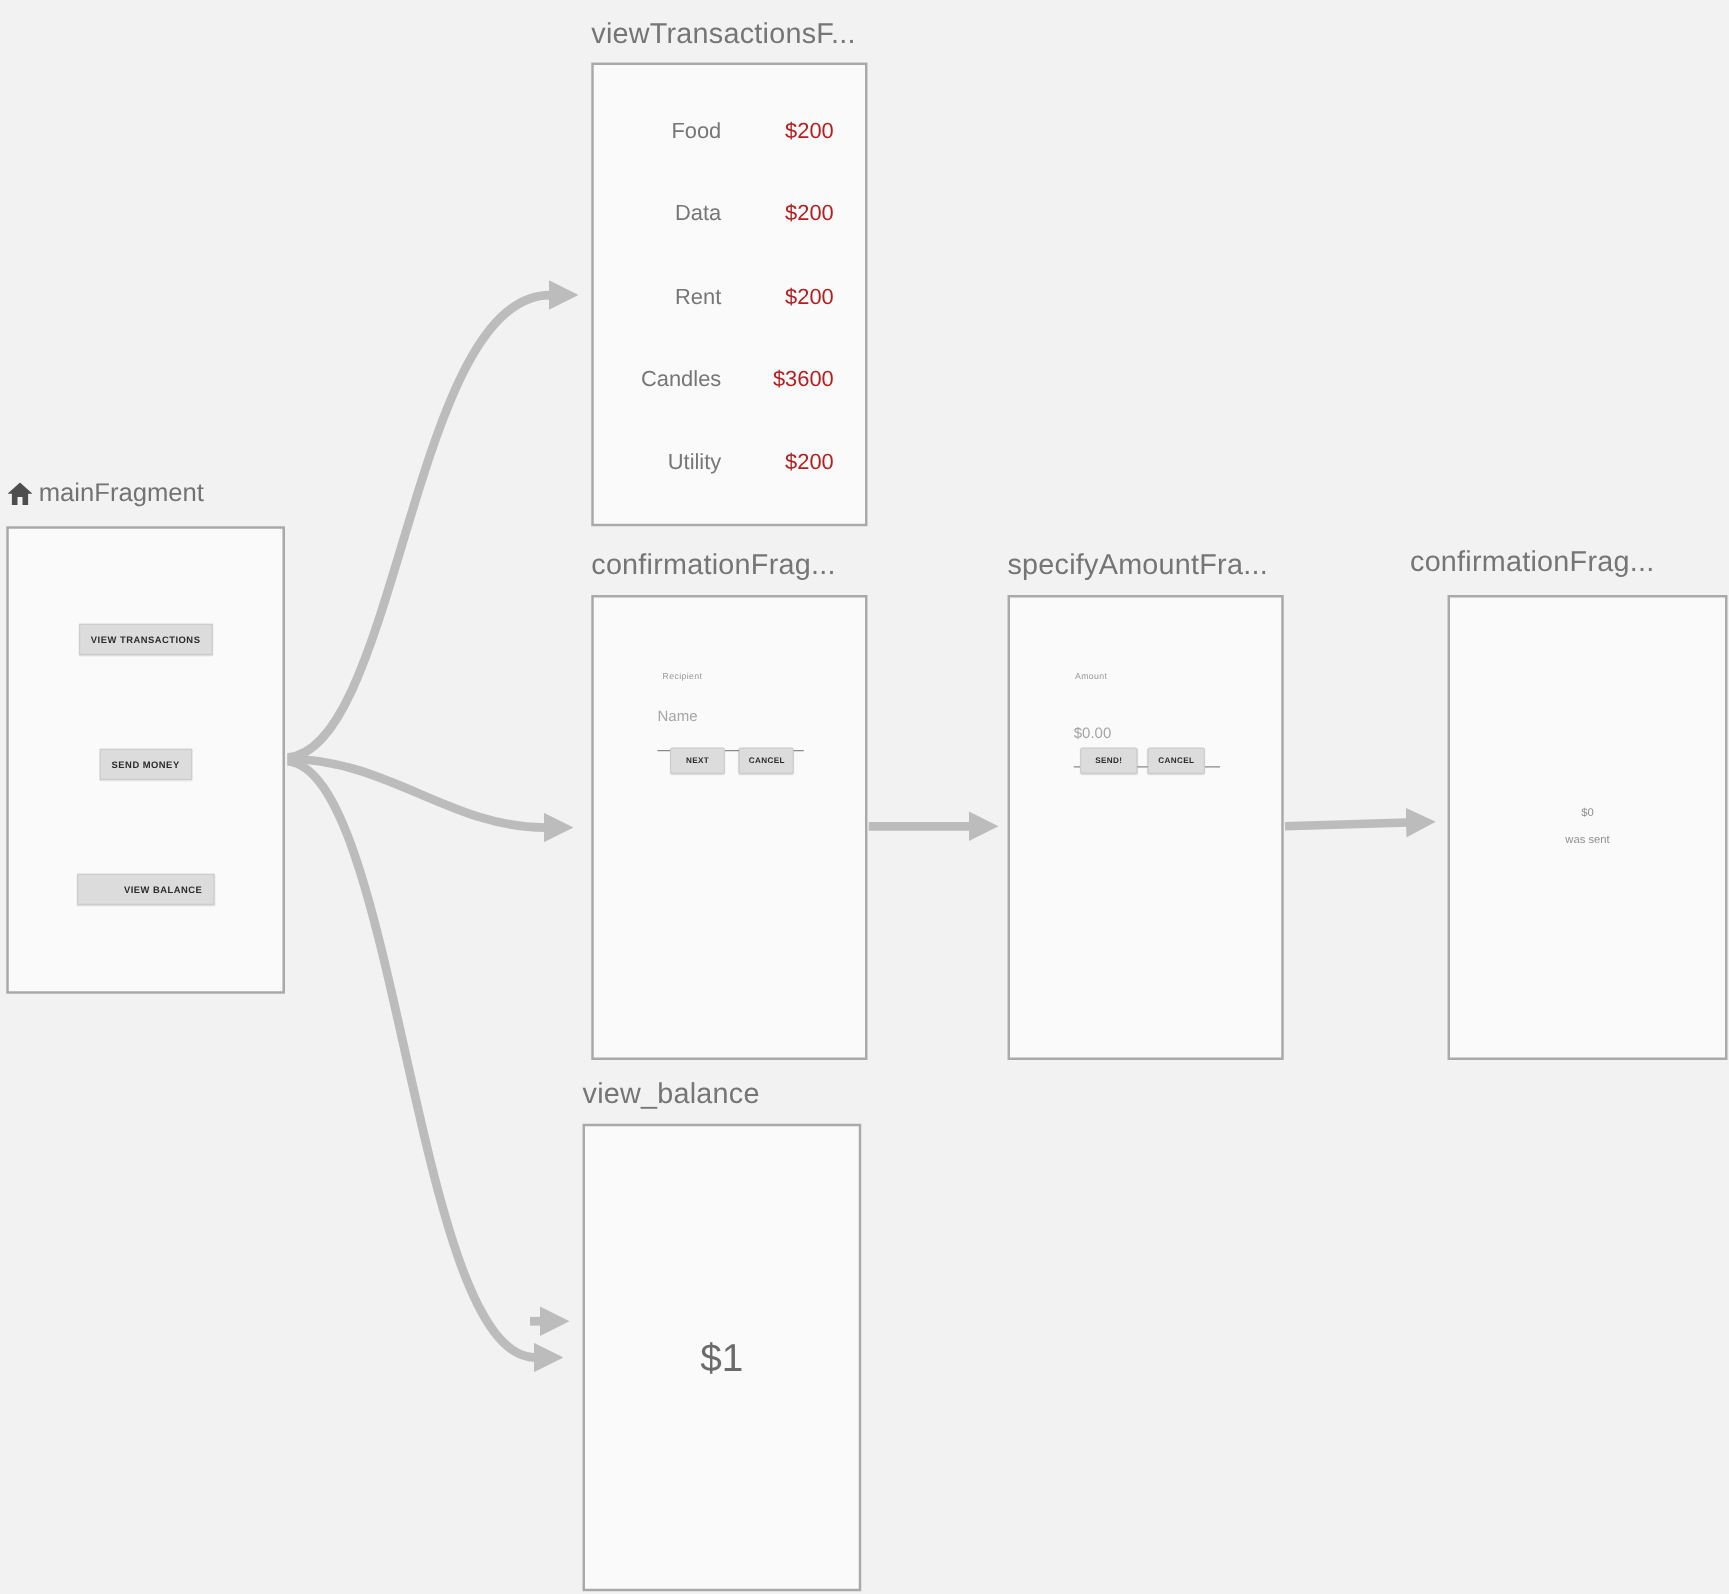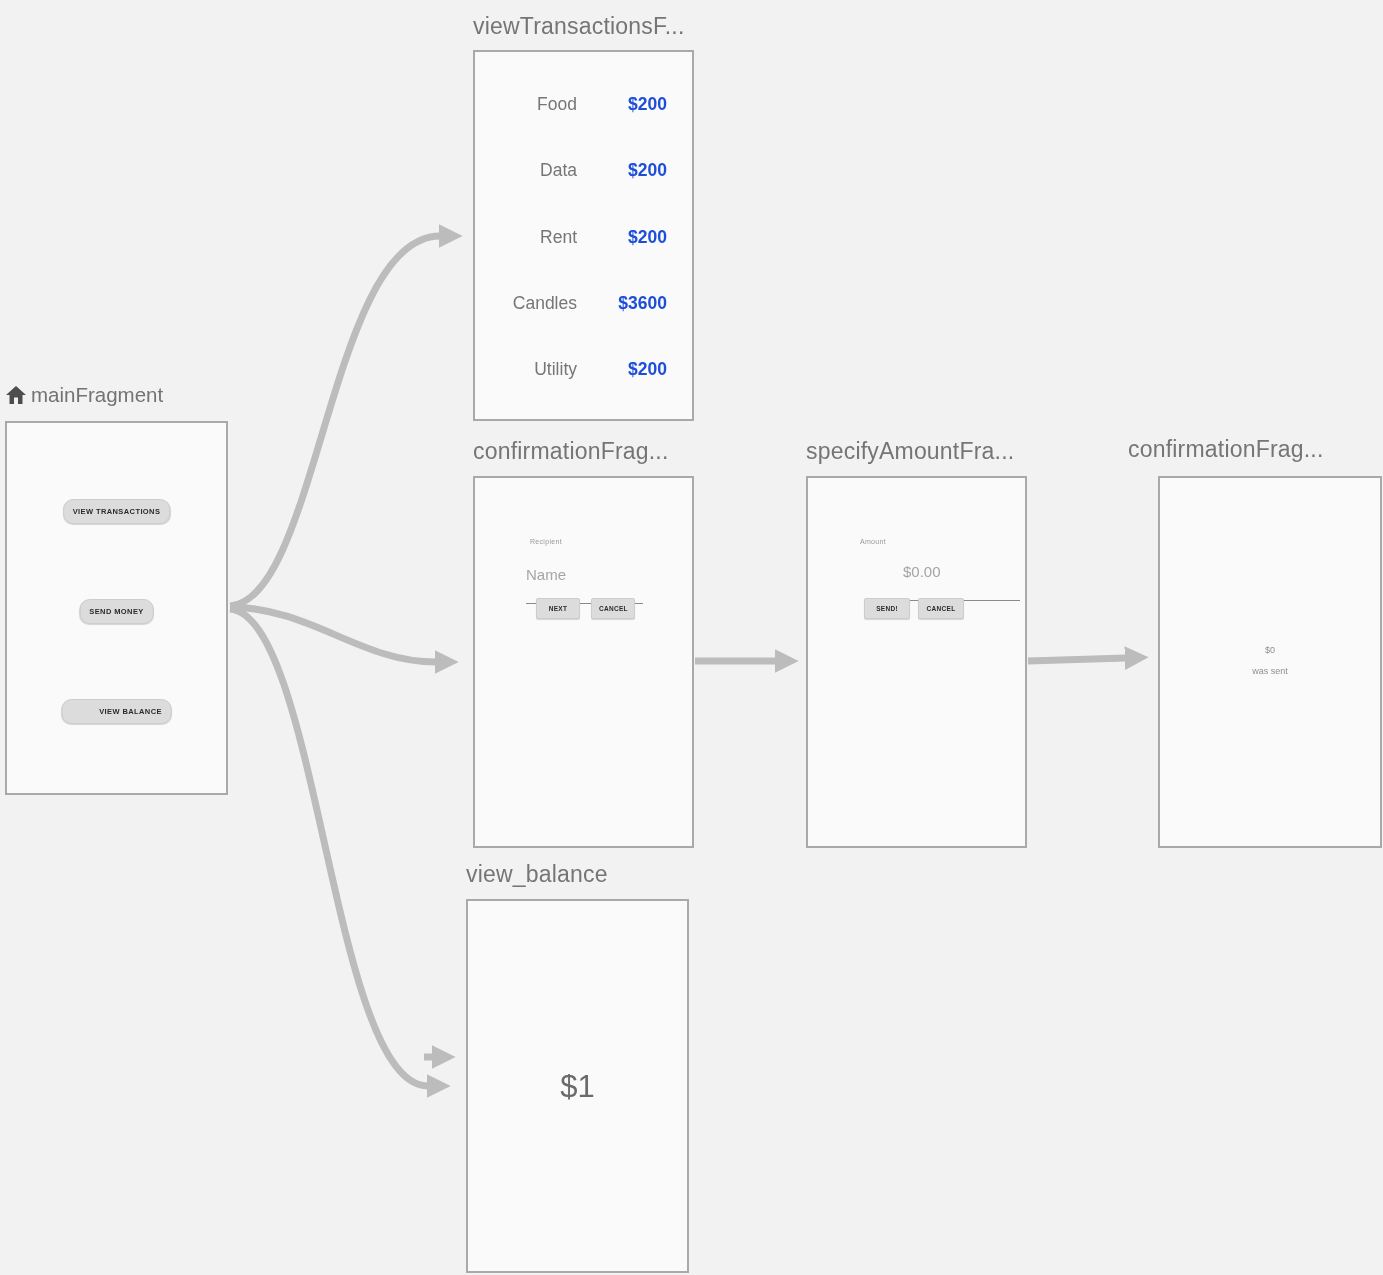--- a/index.html
+++ b/index.html
@@ -34,52 +34,52 @@
     box-sizing:border-box;
   }
 
   
   .main-btn {
     position:absolute;
     left:50%; transform:translateX(-50%);
     background:#dcdcdc;
     border:1px solid #cdcdcd;
     box-shadow:0 1px 1px rgba(0,0,0,0.15);
-    border-radius:10px;
+    border-radius:0;
     font-size:7.5px; font-weight:bold; color:#2b2b2b;
     letter-spacing:0.4px;
     padding:7px 9px;
     white-space:nowrap;
     font-family:"Liberation Sans", sans-serif;
   }
 
   
   .t-row { position:absolute; left:0; width:100%; height:24px; }
   .t-label {
     position:absolute; left:0; width:102px;
     text-align:right;
     font-size:17.5px; color:#767676;
   }
   .t-amount {
     position:absolute; right:25px;
     text-align:center;
-    font-size:17.5px; color:#1d4ed8;font-weight:bold;
+    font-size:17.5px; color:#b91c1c;
   }
 
   
   .field-label {
     position:absolute;
     font-size:7px; color:#989898; letter-spacing:0.3px;
     white-space:nowrap;
   }
   .underline-field {
     position:absolute;
     width:117px;
     border-bottom:1px solid #8a8a8a;
-    font-size:15px; color:#a5a5a5;
+    font-size:12px; color:#a5a5a5;
     padding-bottom:20px;
     white-space:nowrap;
   }
   .mini-btn {
     position:absolute;
     background:#dcdcdc;
     border:1px solid #cdcdcd;
     box-shadow:0 1px 1px rgba(0,0,0,0.15);
     border-radius:2px;
     font-size:6.5px; font-weight:bold; color:#2b2b2b;
@@ -162,21 +162,21 @@
   <div class="card" style="left:473px; top:476px; width:221px; height:372px;">
     <div class="field-label" style="left:55px; top:60px;">Recipient</div>
     <div class="underline-field" style="left:51px; top:88px;">Name</div>
     <div class="mini-btn" style="left:61px; top:120px; width:28px;">NEXT</div>
     <div class="mini-btn" style="left:116px; top:120px; width:28px;">CANCEL</div>
   </div>
 
   <div class="frag-title" style="left:806px; top:438px;">specifyAmountFra...</div>
   <div class="card" style="left:806px; top:476px; width:221px; height:372px;">
     <div class="field-label" style="left:52px; top:60px;">Amount</div>
-    <div class="underline-field" style="left:51px; top:85px;margin-left:44px;">$0.00</div>
+    <div class="underline-field" style="left:51px; top:101px;">$0.00</div>
     <div class="mini-btn" style="left:56px; top:120px; width:30px;">SEND!</div>
     <div class="mini-btn" style="left:110px; top:120px; width:30px;">CANCEL</div>
   </div>
 
   <div class="frag-title" style="left:1128px; top:436px;">confirmationFrag...</div>
   <div class="card" style="left:1158px; top:476px; width:224px; height:372px;">
     <div class="center-text" style="top:167px;">$0</div>
     <div class="center-text" style="top:188px;">was sent</div>
   </div>
 

